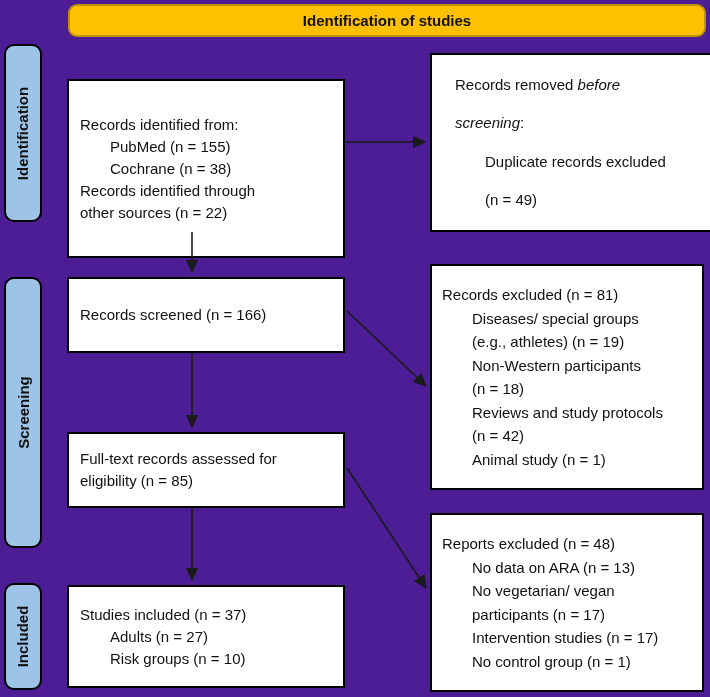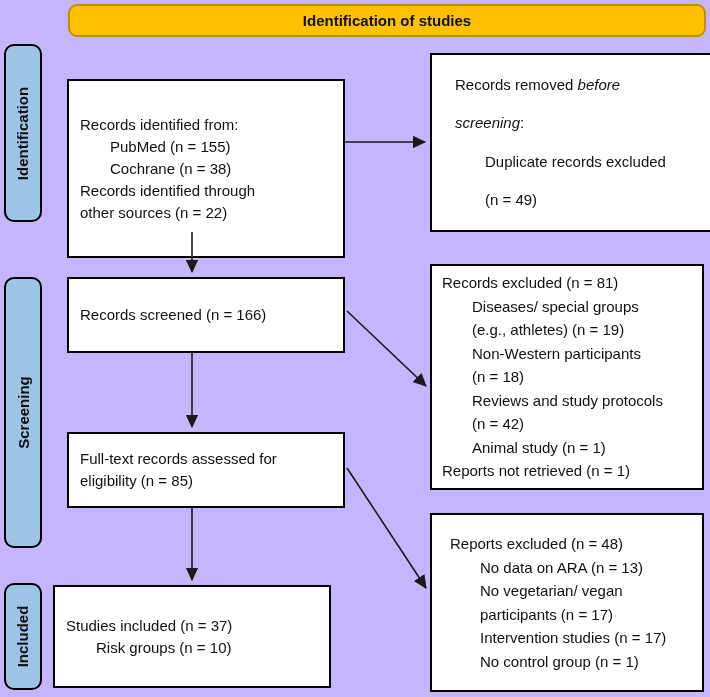--- a/index.html
+++ b/index.html
@@ -5,21 +5,21 @@
   :root{
     --header-bg:#FFC000;
     --header-border:#BF9000;
     --sidebar-bg:#9DC3E6;
     --box-border:#000000;
     --ink:#111111;
   }
   html,body{margin:0;padding:0;background:#ffffff;}
   body{font-family:"Liberation Sans", sans-serif;color:var(--ink);}
   .canvas{
-    position:relative;width:710px;height:697px;background:#c4b5fd;overflow:hidden;
+    position:relative;width:710px;height:697px;background:#4c1d95;overflow:hidden;
   }
   .header{
     position:absolute;left:68px;top:4px;width:638px;height:33px;
     background:var(--header-bg);border:2px solid var(--header-border);border-radius:9px;
     display:flex;align-items:center;justify-content:center;box-sizing:border-box;
     font-weight:bold;font-size:15px;
   }
   .stagebox{
     position:absolute;left:4px;width:38px;
     background:var(--sidebar-bg);border:2px solid #000;border-radius:10px;
@@ -32,24 +32,24 @@
   .stage-screening{top:277px;height:271px;}
   .stage-included{top:583px;height:107px;}
   .box{
     position:absolute;background:#ffffff;border:2px solid var(--box-border);
     box-sizing:border-box;display:flex;flex-direction:column;justify-content:center;
     font-size:15px;line-height:22px;padding:4px 6px 4px 11px;
   }
   .box-identified{left:67px;top:53px;width:278px;height:179px;margin-top:26px;}
   .box-screened{left:67px;top:277px;width:278px;height:76px;}
   .box-fulltext{left:67px;top:432px;width:278px;height:76px;}
-  .box-included{left:53px;top:585px;width:278px;height:103px;}
+  .box-included{left:67px;top:585px;width:278px;height:103px;}
   .box-removed{left:430px;top:53px;width:298px;height:179px;line-height:22.5px;padding-left:23px;gap:16px;}
   .box-excluded-records{left:430px;top:264px;width:274px;height:226px;line-height:23.5px;padding-left:10px;}
-  .box-excluded-reports{left:430px;top:513px;width:274px;height:179px;line-height:23.5px;padding-left:18px;}
+  .box-excluded-reports{left:430px;top:513px;width:274px;height:179px;line-height:23.5px;padding-left:10px;}
   .line{white-space:nowrap;}
   .line.ind{padding-left:30px;}
   .it{font-style:italic;}
   svg.overlay{position:absolute;left:0;top:0;pointer-events:none;}
   svg.overlay line{stroke:#1a1a1a;stroke-width:1.6;}
   svg.overlay .ah{fill:#1a1a1a;}
 </style>
 </head>
 <body>
 
@@ -90,39 +90,39 @@
 
   <div class="box box-excluded-records">
       <div class="line">Records excluded (n = 81)</div>
       <div class="line ind">Diseases/ special groups</div>
       <div class="line ind">(e.g., athletes) (n = 19)</div>
       <div class="line ind">Non-Western participants</div>
       <div class="line ind">(n = 18)</div>
       <div class="line ind">Reviews and study protocols</div>
       <div class="line ind">(n = 42)</div>
       <div class="line ind">Animal study (n = 1)</div>
-      <div class="line">Reports not retrieved (n = 1)</div>
     </div>
 
   <div class="box box-fulltext">
       <div class="line">Full-text records assessed for</div>
       <div class="line">eligibility (n = 85)</div>
     </div>
 
   <div class="box box-excluded-reports">
       <div class="line">Reports excluded (n = 48)</div>
       <div class="line ind">No data on ARA (n = 13)</div>
       <div class="line ind">No vegetarian/ vegan</div>
       <div class="line ind">participants (n = 17)</div>
       <div class="line ind">Intervention studies (n = 17)</div>
       <div class="line ind">No control group (n = 1)</div>
     </div>
 
   <div class="box box-included">
       <div class="line">Studies included (n = 37)</div>
+      <div class="line ind">Adults (n = 27)</div>
       <div class="line ind">Risk groups (n = 10)</div>
     </div>
 
   <svg class="overlay" width="710" height="697" viewBox="0 0 710 697" aria-hidden="true">
     <defs>
       <marker id="ah" markerWidth="10" markerHeight="9" refX="7.8" refY="4" orient="auto">
         <path class="ah" d="M0,0 L8.5,4 L0,8 z"></path>
       </marker>
     </defs>
     <line x1="345" y1="142" x2="425" y2="142" marker-end="url(#ah)"></line>

